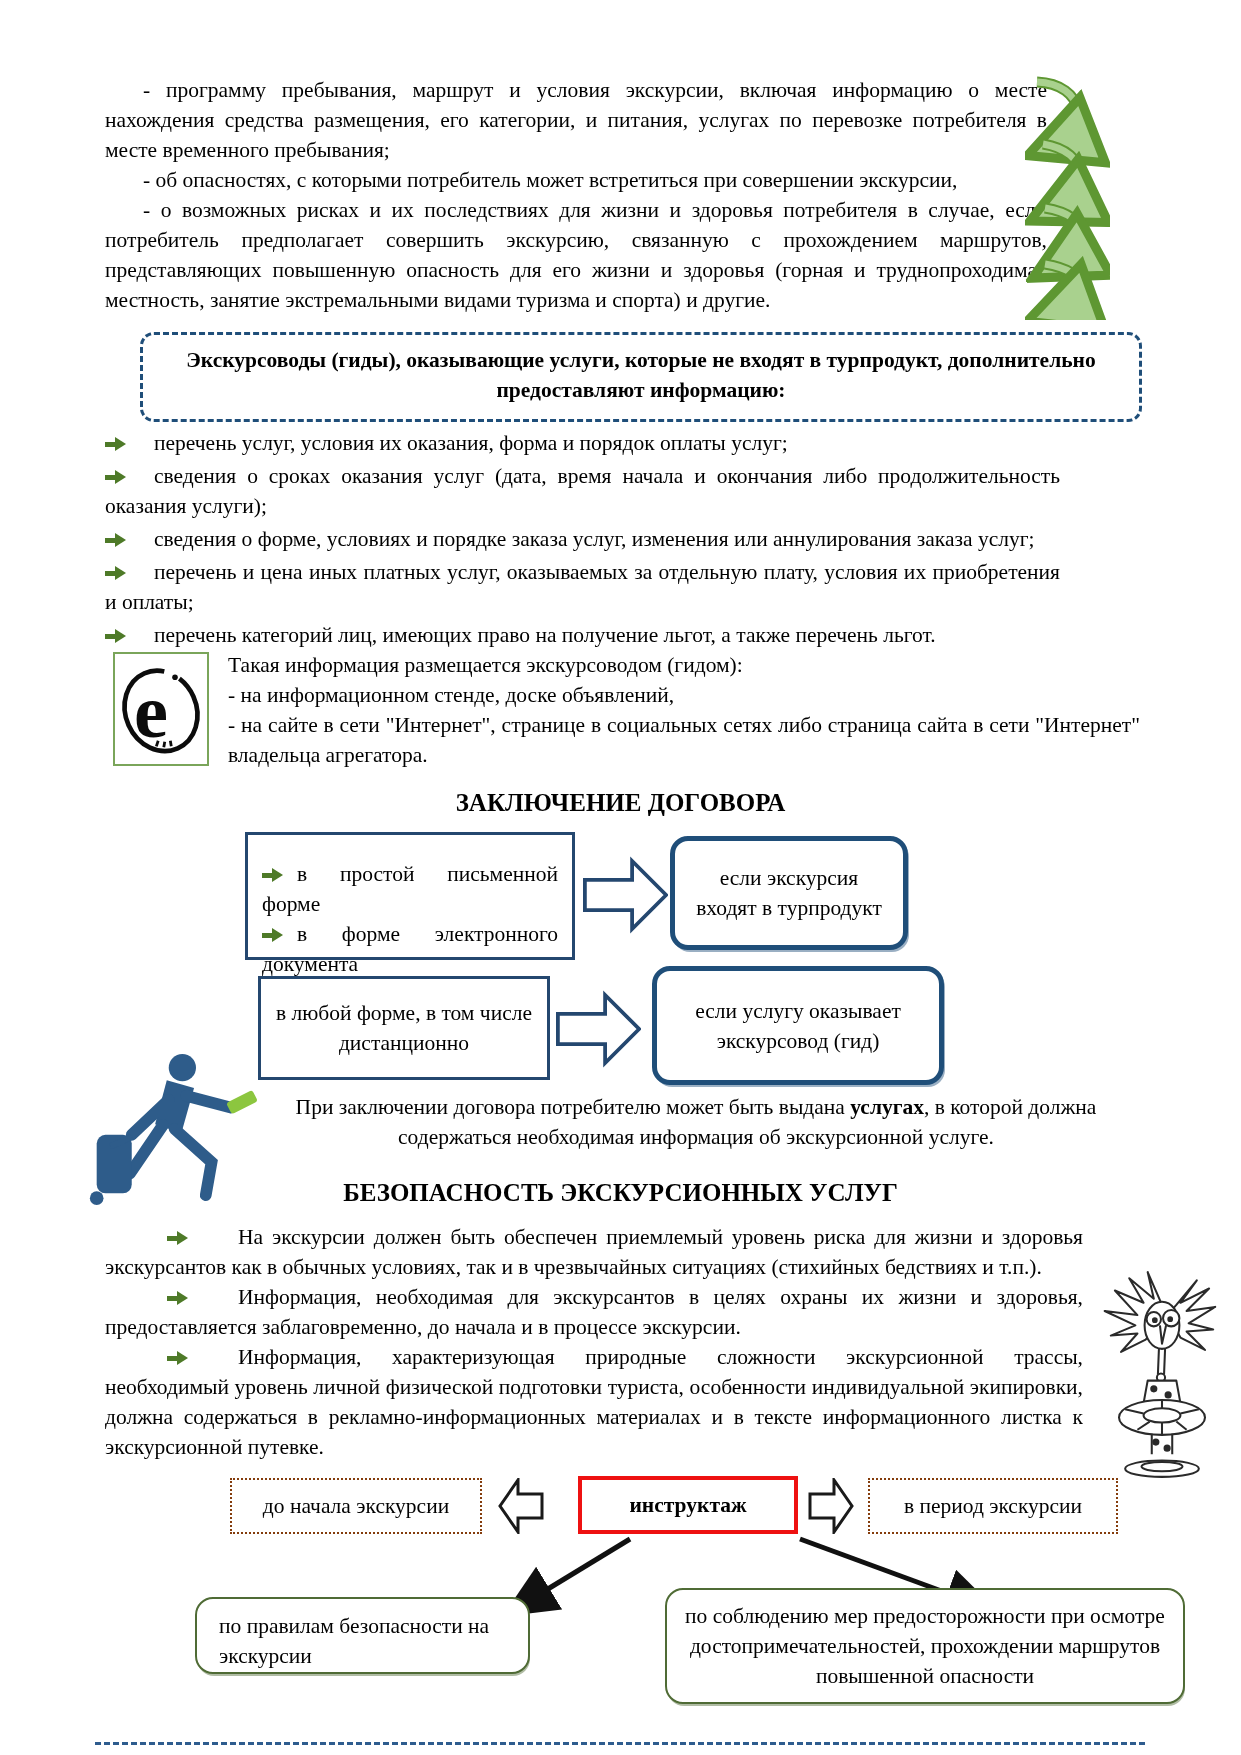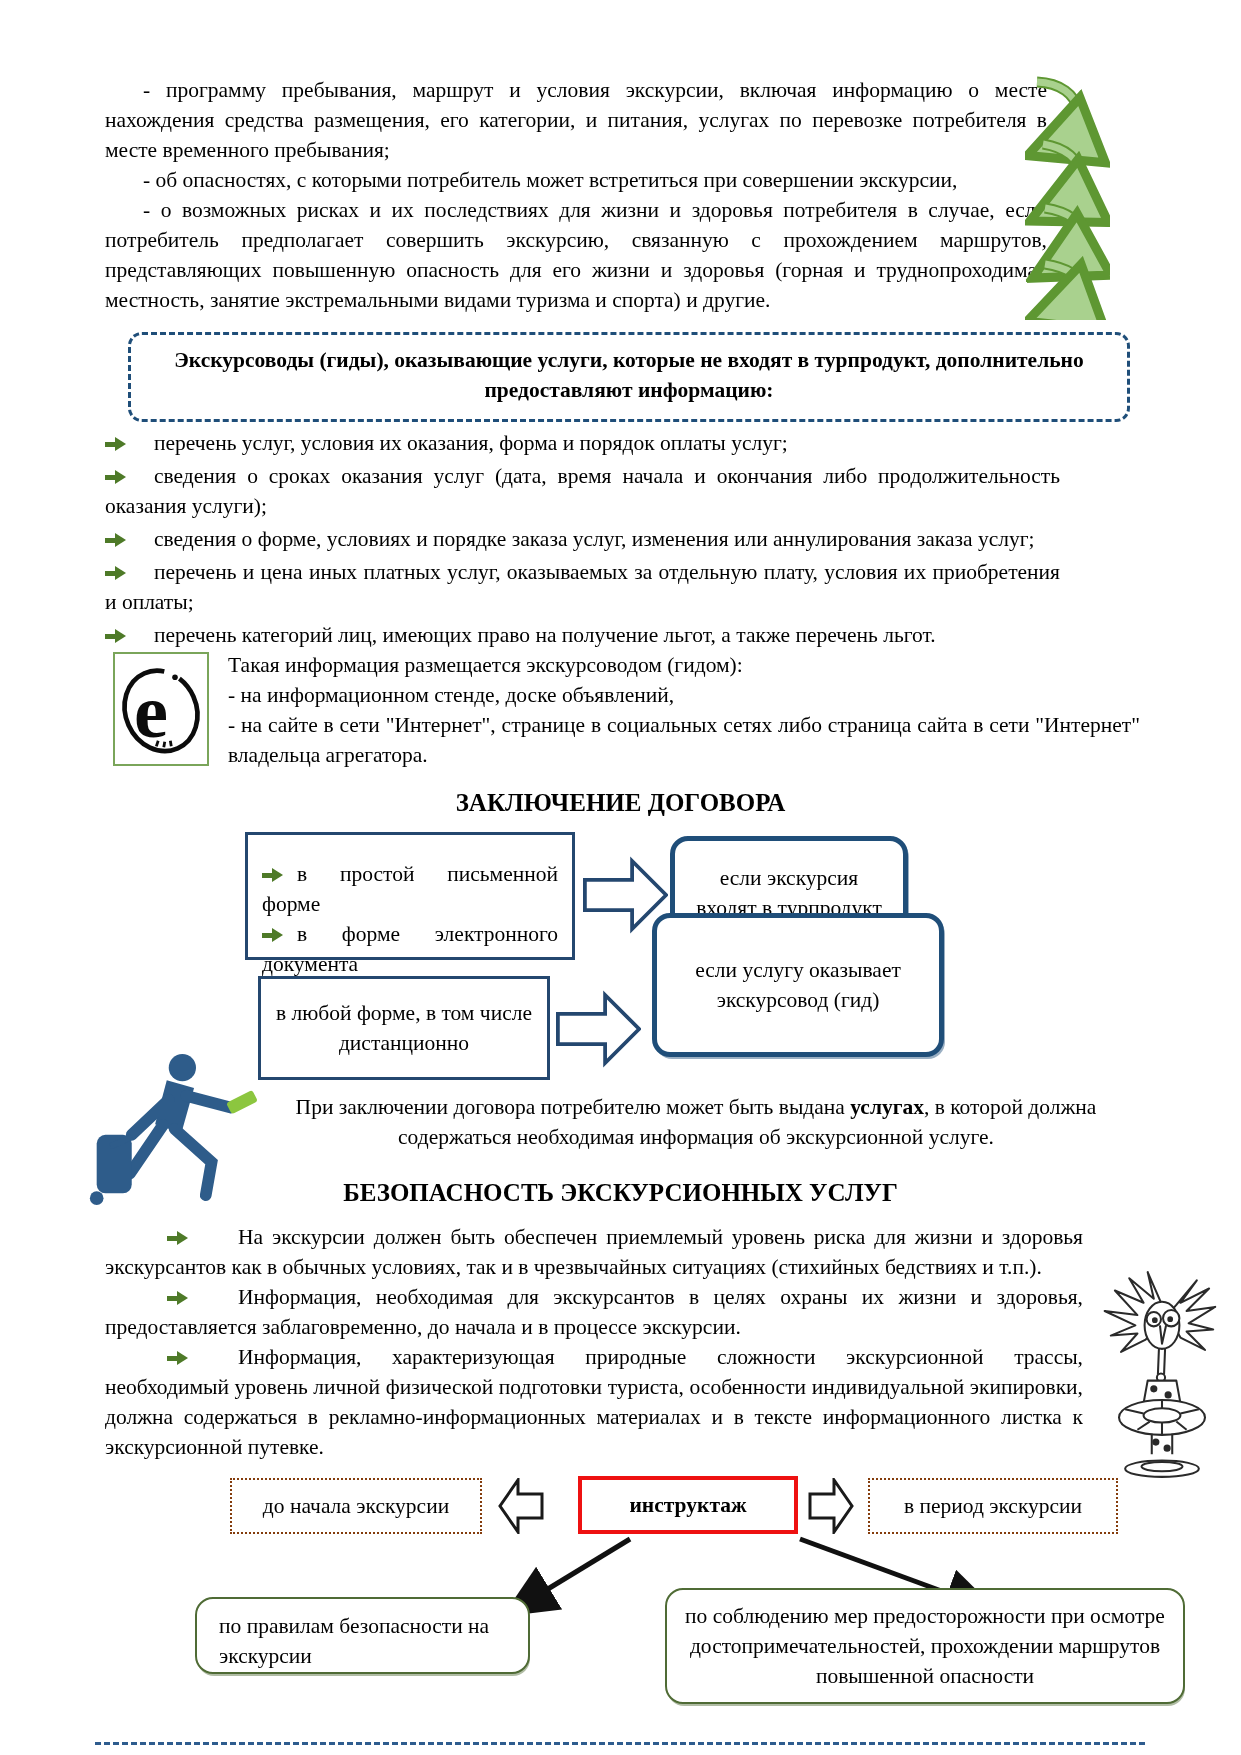--- a/index.html
+++ b/index.html
@@ -70,21 +70,21 @@
       <path d="M 12 12 C 60 14, 68 60, 22 78" stroke="#A9D18E" stroke-width="7" marker-end="url(#gah)"></path>
       <path d="M 18 74 C 66 82, 66 122, 24 142" stroke="#5E9732" stroke-width="11"></path>
       <path d="M 18 74 C 66 82, 66 122, 24 142" stroke="#A9D18E" stroke-width="7" marker-end="url(#gah)"></path>
       <path d="M 20 138 C 68 146, 66 176, 26 198" stroke="#5E9732" stroke-width="11"></path>
       <path d="M 20 138 C 68 146, 66 176, 26 198" stroke="#A9D18E" stroke-width="7" marker-end="url(#gah)"></path>
       <path d="M 20 194 C 68 202, 66 228, 22 244" stroke="#5E9732" stroke-width="11"></path>
       <path d="M 20 194 C 68 202, 66 228, 22 244" stroke="#A9D18E" stroke-width="7" marker-end="url(#gah)"></path>
     </g>
   </svg>
 
-  <div class="abs dashedbox" style="left:128px;top:332px;width:1002px;min-height:90px;">
+  <div class="abs dashedbox" style="left:140px;top:332px;width:1002px;min-height:90px;">
     <p>Экскурсоводы (гиды), оказывающие услуги, которые не входят в турпродукт, дополнительно предоставляют информацию:</p>
   </div>
 
   <div class="abs glist" style="left:105px;top:428px;width:955px;">
     <p class="just"><span class="garrow"></span><span class="tab28"></span><span>перечень услуг, условия их оказания, форма и порядок оплаты услуг;</span></p>
     <p class="just"><span class="garrow"></span><span class="tab28"></span><span>сведения о сроках оказания услуг (дата, время начала и окончания либо продолжительность оказания услуги);</span></p>
     <p class="just"><span class="garrow"></span><span class="tab28"></span><span>сведения о форме, условиях и порядке заказа услуг, изменения или аннулирования заказа услуг;</span></p>
     <p class="just"><span class="garrow"></span><span class="tab28"></span><span>перечень и цена иных платных услуг, оказываемых за отдельную плату, условия их приобретения и оплаты;</span></p>
     <p class="just"><span class="garrow"></span><span class="tab28"></span><span>перечень категорий лиц, имеющих право на получение льгот, а также перечень льгот.</span></p>
   </div>
@@ -121,21 +121,21 @@
   <div class="abs roundbox" style="left:670px;top:836px;width:238px;height:114px;">
     <span>если экскурсия входят в турпродукт</span>
   </div>
 
   <div class="abs navybox" style="left:258px;top:976px;width:292px;height:104px;display:flex;align-items:center;justify-content:center;text-align:center;">
     <span>в любой форме, в том числе дистанционно</span>
   </div>
   <svg class="abs" style="left:556px;top:987px;" width="85" height="84" viewBox="0 0 90 84">
     <polygon points="2,26 52,26 52,6 88,42 52,78 52,58 2,58" fill="#fff" stroke="#24476F" stroke-width="4"></polygon>
   </svg>
-  <div class="abs roundbox" style="left:652px;top:913px;width:292px;height:144px;">
+  <div class="abs roundbox" style="left:652px;top:966px;width:292px;height:119px;">
     <span>если услугу оказывает экскурсовод (гид)</span>
   </div>
 
   <svg class="abs" style="left:85px;top:1050px;" width="185" height="158" viewBox="0 0 190 160">
     <g fill="#2E5C8A" stroke="none">
       <circle cx="100" cy="17" r="14"></circle>
       <path d="M84,30 L112,38 L99,84 L72,75 Z"></path>
       <g stroke="#2E5C8A" stroke-width="12" stroke-linecap="round" fill="none">
         <path d="M104,46 L150,58"></path>
         <path d="M86,50 L48,86"></path>

